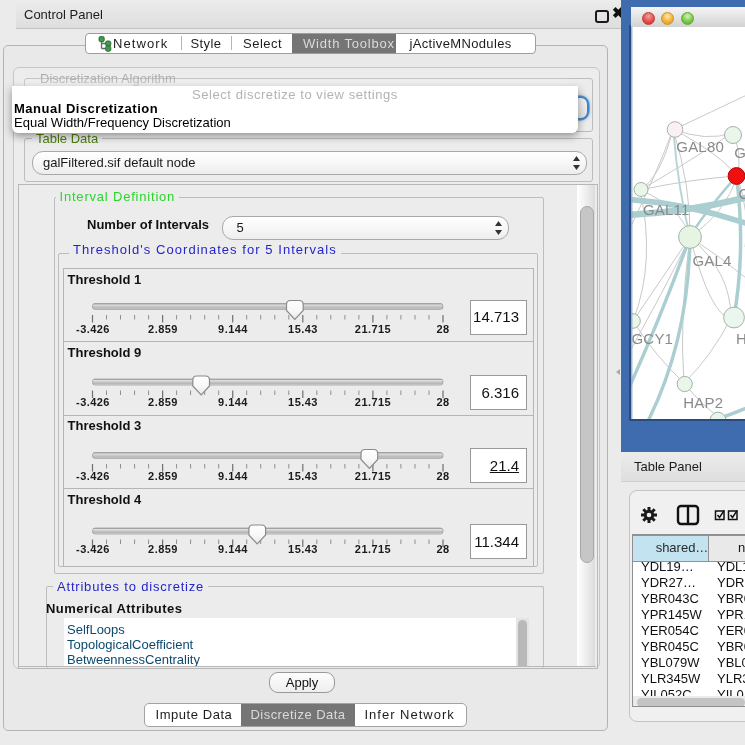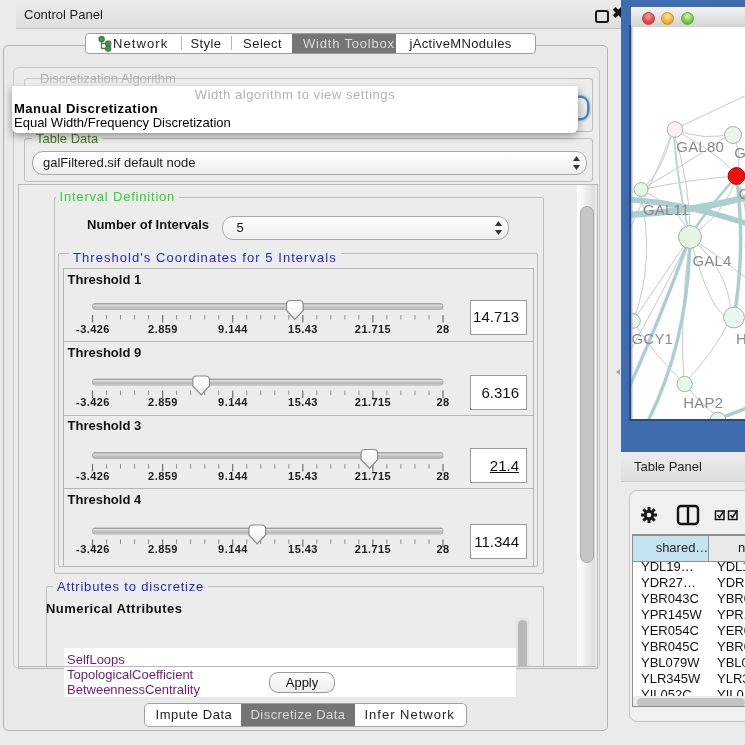--- a/index.html
+++ b/index.html
@@ -69,21 +69,21 @@
 <div class="gtitle" style="left:55.5px;top:190px;color:#2cd42c;letter-spacing:0.8px;">Interval Definition</div>
 <div class="abs" style="left:87px;top:217px;font-size:13px;font-weight:bold;color:#111;">Number of Intervals</div>
 <div class="combo" style="left:221.5px;top:215.5px;width:285px;height:22px;">
   <div class="ctext" style="left:14px;">5</div>
   <svg class="arrows" width="9" height="16" viewBox="0 0 9 16">
         <path d="M4.5 1 L8 6 L1 6 Z" fill="#333"></path>
         <path d="M4.5 15 L8 10 L1 10 Z" fill="#333"></path>
       </svg>
 </div>
 <div class="groupbox" style="left:58px;top:253px;width:478px;height:312px;border-radius:2px;"></div>
-<div class="gtitle" style="left:69px;top:251px;color:#2525cc;letter-spacing:1.05px;text-align:right;">Threshold's Coordinates for 5 Intervals</div>
+<div class="gtitle" style="left:69px;top:243px;color:#2525cc;letter-spacing:1.05px;text-align:right;">Threshold's Coordinates for 5 Intervals</div>
 <div class="abs" style="left:63px;top:268px;width:469px;height:73px;border:1px solid #b5b5b5;background:#ececec;"></div>
 <div class="abs" style="left:67.5px;top:271.5px;font-size:13px;font-weight:bold;color:#111;">Threshold 1</div>
 <svg class="abs" style="left:63px;top:268px;" width="469" height="73" viewBox="0 0 469 73">
 <defs>
         <linearGradient id="tr1" x1="0" y1="0" x2="0" y2="1">
 <stop offset="0" stop-color="#8f8f8f"></stop>
           <stop offset="0.25" stop-color="#dedede"></stop>
           <stop offset="0.6" stop-color="#c0c0c0"></stop>
           <stop offset="0.8" stop-color="#b5b5b5"></stop>
           <stop offset="1" stop-color="#f2f2f2"></stop>
@@ -290,21 +290,21 @@
 <div class="abs" style="left:198px;top:543px;width:70px;text-align:center;font-size:11px;font-weight:bold;color:#1a1a1a;letter-spacing:0.45px;">9.144</div>
 <div class="abs" style="left:268px;top:543px;width:70px;text-align:center;font-size:11px;font-weight:bold;color:#1a1a1a;letter-spacing:0.45px;">15.43</div>
 <div class="abs" style="left:338px;top:543px;width:70px;text-align:center;font-size:11px;font-weight:bold;color:#1a1a1a;letter-spacing:0.45px;">21.715</div>
 <div class="abs" style="left:408px;top:543px;width:70px;text-align:center;font-size:11px;font-weight:bold;color:#1a1a1a;letter-spacing:0.45px;">28</div>
 <div class="abs" style="left:470px;top:524px;width:55px;height:33px;border:1px solid #999;background:#fff;"></div>
 <div class="abs" style="left:470px;top:533px;width:49px;text-align:right;font-size:15px;color:#111;">11.344</div>
 
 <div class="groupbox" style="left:46px;top:586px;width:496px;height:81px;border-bottom:none;border-radius:2px;"></div>
 <div class="gtitle" style="left:53px;top:580px;color:#2525cc;letter-spacing:0.8px;">Attributes to discretize</div>
 <div class="abs" style="left:46px;top:601px;font-size:13px;font-weight:bold;color:#111;letter-spacing:0.45px;">Numerical Attributes</div>
-<div class="abs" style="left:64px;top:618px;width:452px;height:49px;background:#fff;overflow:hidden;font-size:13px;color:#701a75;margin-top:30px;">
+<div class="abs" style="left:64px;top:618px;width:452px;height:49px;background:#fff;overflow:hidden;font-size:13px;color:#0c4a6e;">
  <div style="padding:4px 0 0 3px;line-height:15px;">SelfLoops<br>TopologicalCoefficient<br>BetweennessCentrality</div>
 </div>
 <div class="abs" style="left:516px;top:618px;width:13px;height:49px;background:#e4e4e4;"></div>
 <div class="abs" style="left:518px;top:620px;width:9px;height:47px;background:#b9b9b9;border-radius:5px 5px 0 0;"></div>
 <div class="abs" style="left:18px;top:666px;width:578px;height:1px;background:#b7b7b7;"></div>
 </div>
 
 <div class="abs" style="left:269px;top:672px;width:64px;height:19px;border:1px solid #999;border-radius:9px;background:linear-gradient(#fdfdfd,#eee);text-align:center;font-size:13px;color:#111;line-height:19px;">Apply</div>
 
 <div class="abs" style="left:143.5px;top:702.5px;width:321px;height:22px;background:#fff;border:1px solid #a2a2a2;border-radius:5px;overflow:hidden;font-size:13px;color:#1d1d1d;">
@@ -422,17 +422,17 @@
   <div class="abs" style="left:0px;top:161px;width:112px;height:12px;background:#ebebeb;"></div>
   <div class="abs" style="left:4px;top:163px;width:108px;height:9px;background:#c4c4c4;border-radius:5px;"></div>
 </div>
 
 <div class="abs" style="left:616px;top:369px;width:0;height:0;border-top:3px solid transparent;border-bottom:3px solid transparent;border-right:4px solid #a8a8a8;"></div>
 </div>
 <div id="popup">
 
 <div class="abs" style="left:12px;top:86px;width:566px;height:47px;background:#fff;border-radius:0 0 6px 6px;
   box-shadow:0 3px 9px rgba(0,0,0,0.4), 0 -8px 10px -6px rgba(255,255,255,0.75);font-size:13px;color:#000;">
-  <div class="abs" style="left:0;top:1px;width:566px;text-align:center;color:#b3b3b3;letter-spacing:0.55px;">Width algorithm to view settings</div>
+  <div class="abs" style="left:0;top:1px;width:566px;text-align:center;color:#b3b3b3;letter-spacing:0.55px;">Select discretize to view settings</div>
   <div class="abs" style="left:2px;top:15px;font-weight:bold;letter-spacing:0.5px;">Manual Discretization</div>
   <div class="abs" style="left:2px;top:29px;">Equal Width/Frequency Discretization</div>
 </div>
 </div>
 
 </body></html>

